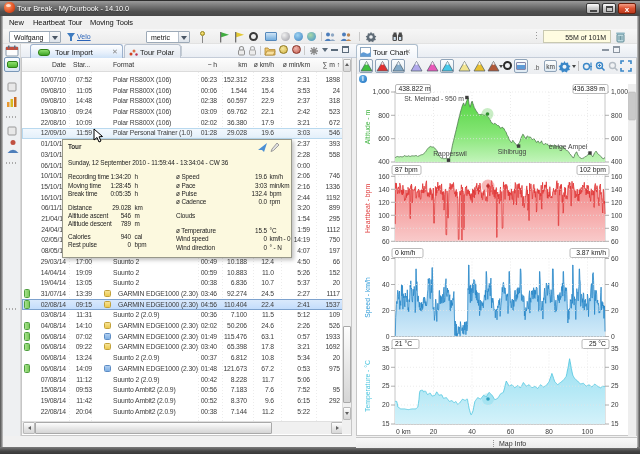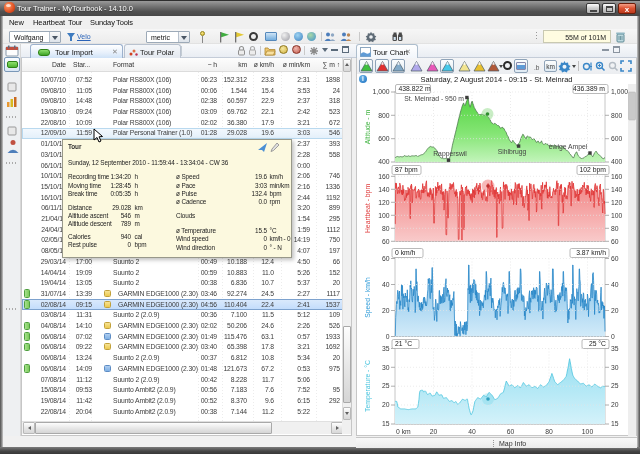--- a/index.html
+++ b/index.html
@@ -53,35 +53,35 @@
 #rpanel{left:356px;top:58px;width:281px;height:378px;background:#fff;border:1px solid #c6c6c6;border-top:none}
 #ctoolbar{position:absolute;left:0;top:0;width:279px;height:16px;background:linear-gradient(#f4f5f7,#eceef1)}
 .tbox{position:absolute;top:1px;width:14px;height:14px;border:1px solid #8fa3b8;border-radius:2px;background:linear-gradient(#fdfefe,#dfeaf3)}
 #charttitle{position:absolute;left:0;top:17px;width:279px;text-align:center;font-size:7.5px;color:#1a1a1a}
 .mapinfo{left:356px;top:437px;width:281px;height:11px;background:linear-gradient(#f8f8f8,#ebebeb);border-top:1px solid #c6c6c6;font-size:7px;color:#333;z-index:3}
 #statusbar{left:3px;top:436px;width:634px;height:11px;background:#f1f1f1}
 </style></head><body>
 <div class="abs" id="client"></div>
 <div class="abs" id="titlebar"></div>
 <div class="abs" id="appico"></div>
-<div class="abs" id="titletx">Tour Trainer - MyTourbook - 14.10.0</div>
+<div class="abs" id="titletx">Tour Break - MyTourbook - 14.10.0</div>
 <div class="abs wbtn" id="bmin">
     <div class="g"></div>
   </div>
 <div class="abs wbtn" id="bmax">
     <div class="g"></div>
   </div>
 <div class="abs wbtn" id="bclose">
     <div class="g">x</div>
   </div>
 <div class="abs" id="menubar">
 <span style="left:6px">New</span>
     <span style="left:30px">Heartbeat</span>
     <span style="left:65px">Tour</span>
-    <span style="left:87px">Sunday</span>
+    <span style="left:87px">Moving</span>
     <span style="left:113px">Tools</span>
 </div>
 <div class="abs" id="toolbar">
   <div class="combo" style="left:6px;width:52px">
       <b>Wolfgang</b>
       <i></i>
     </div>
   <svg class="abs" style="left:64px;top:3px" width="9" height="10">
       <path d="M0,1 L8,1 L5,5 L5,9 L3,9 L3,5 Z" fill="#3e7bbf"></path>
     </svg>
@@ -648,21 +648,20 @@
         <path d="M3,4.5 H6 M4.5,3 V6" stroke="#3a87c8" stroke-width="1"></path>
       </svg>
       <svg class="abs" style="left:251px;top:3px" width="11" height="11">
         <circle cx="4.5" cy="4.5" r="3" fill="none" stroke="#b5bcc4" stroke-width="1.4"></circle>
         <path d="M6.8,6.8 L9.5,9.5" stroke="#b5bcc4" stroke-width="1.6"></path>
       </svg>
       <svg class="abs" style="left:263px;top:2px" width="12" height="12">
         <path d="M1,4 V1 H4 M8,1 H11 V4 M11,8 V11 H8 M4,11 H1 V8" fill="none" stroke="#3a87c8" stroke-width="1.6"></path>
       </svg>
     </div>
-<div id="charttitle">Saturday, 2 August 2014 - 09:15 - St. Meinrad</div>
 <div class="abs" style="left:2px;top:17px;width:8px;height:8px;border-radius:50%;background:radial-gradient(circle at 35% 30%,#6db5e8,#1a6fc0);color:#fff;font-size:6.5px;font-weight:bold;text-align:center;line-height:8px">i</div>
 </div>
 <svg class="abs" style="left:356px;top:84px" width="281" height="353" viewBox="356 84 281 353">
 <defs>
 <linearGradient id="galt" x1="0" y1="0" x2="0" y2="1">
         <stop offset="0" stop-color="#55d443"></stop>
         <stop offset="0.55" stop-color="#84e574"></stop>
         <stop offset="1" stop-color="#c2f4ba"></stop>
       </linearGradient>
 <linearGradient id="ghr" x1="0" y1="0" x2="0" y2="1">

